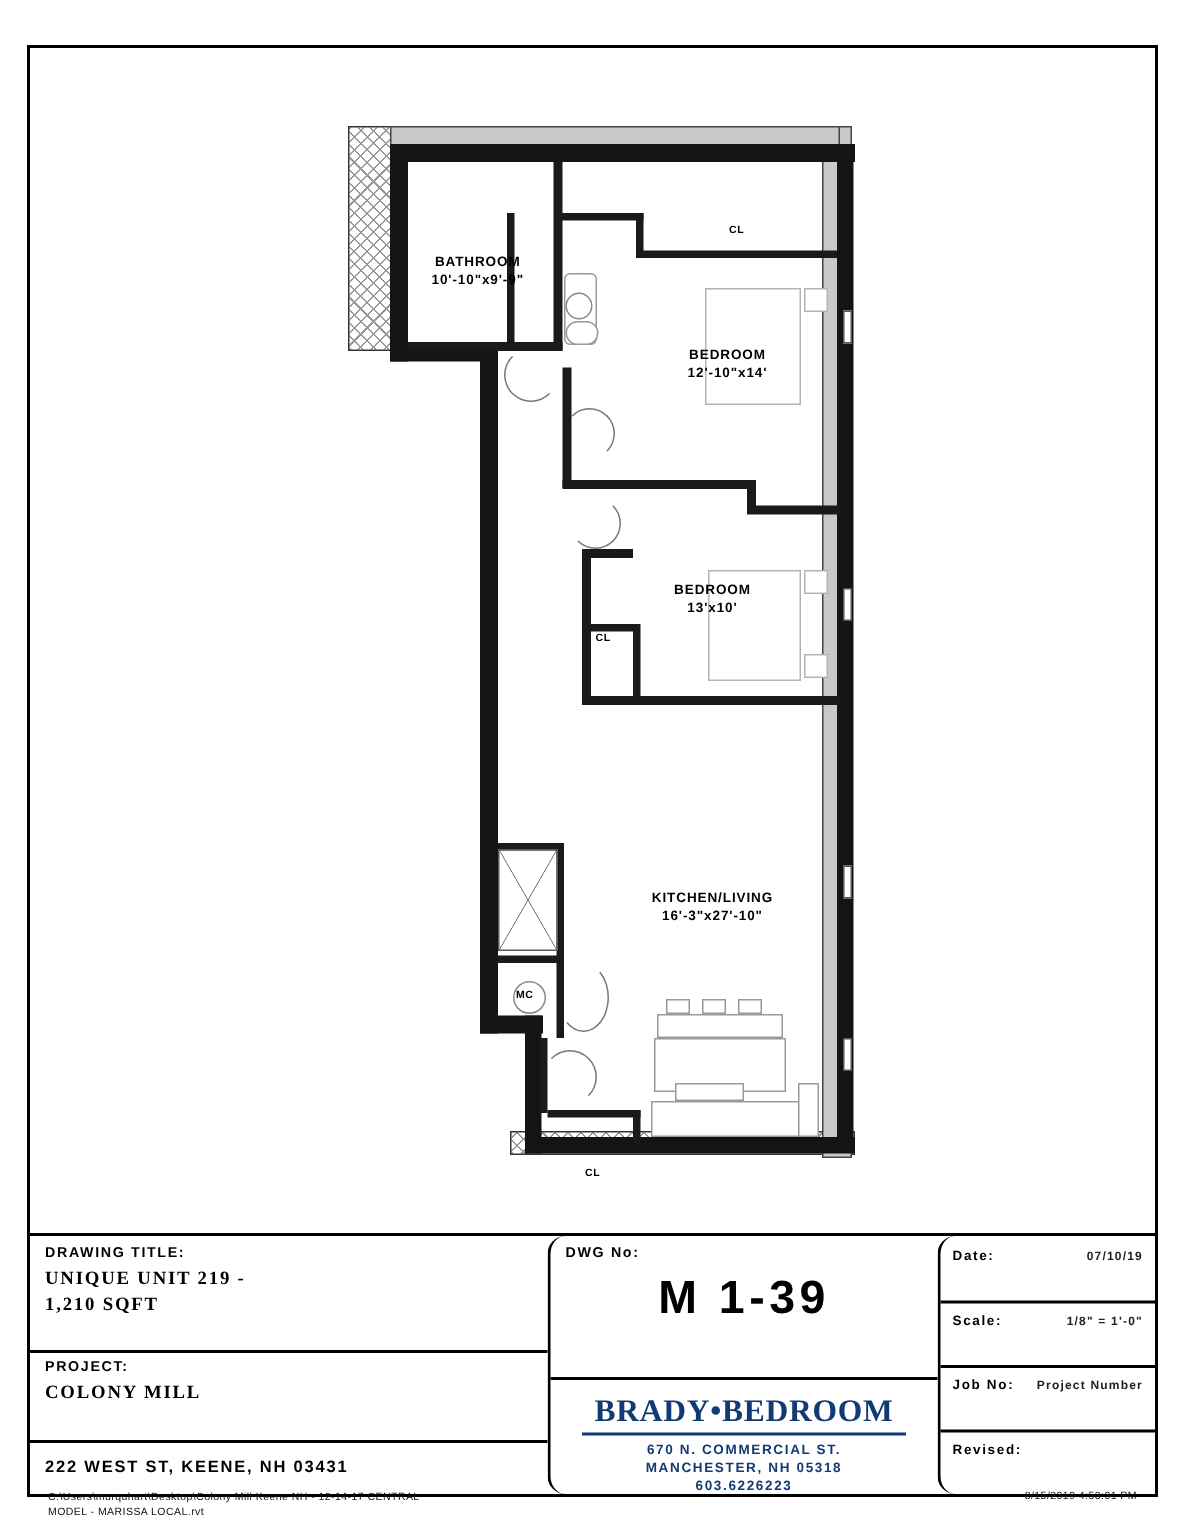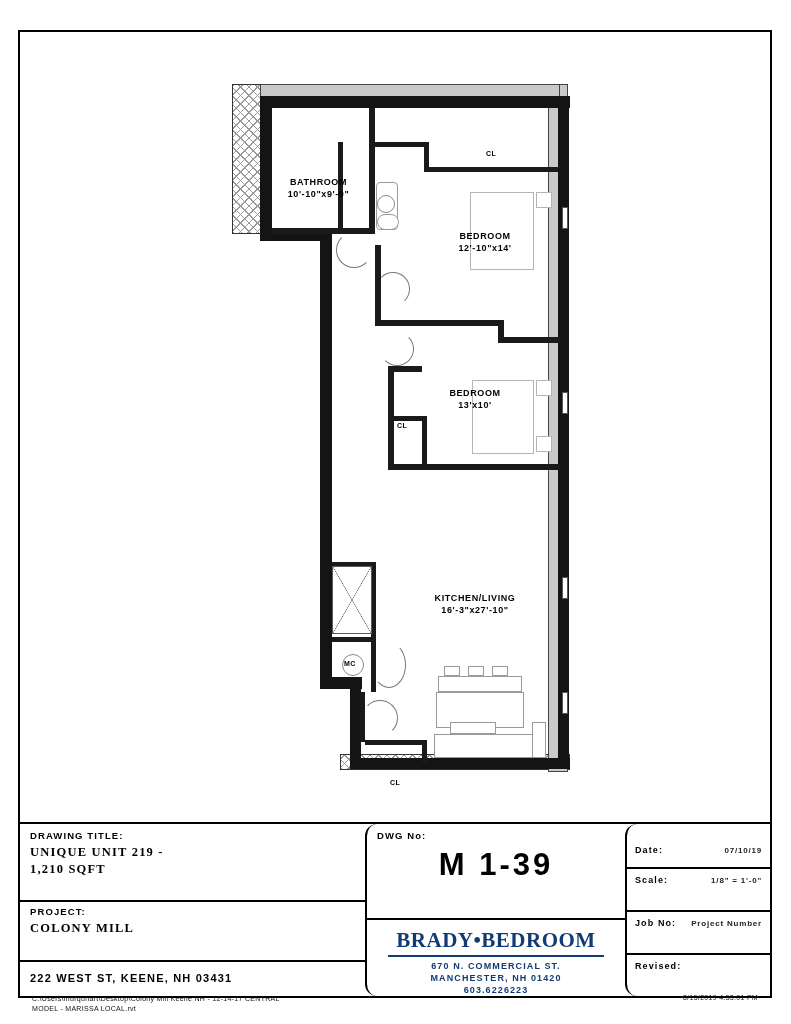--- a/index.html
+++ b/index.html
@@ -303,21 +303,21 @@
     <div class="circ" style="left:322px; top:622px; width:22px; height:22px;"></div>
     <div class="furn" style="left:418px; top:644px; width:84px; height:16px;"></div>
     <div class="furn" style="left:416px; top:660px; width:88px; height:36px;"></div>
     <div class="furn" style="left:424px; top:634px; width:16px; height:10px;"></div>
     <div class="furn" style="left:448px; top:634px; width:16px; height:10px;"></div>
     <div class="furn" style="left:472px; top:634px; width:16px; height:10px;"></div>
     <div class="furn" style="left:414px; top:702px; width:110px; height:24px;"></div>
     <div class="furn" style="left:430px; top:690px; width:46px; height:12px;"></div>
     <div class="furn" style="left:512px; top:690px; width:14px; height:36px;"></div>
 
-    <div class="room-label" style="left:246px; top:144px; width:105px;">
+    <div class="room-label" style="left:246px; top:136px; width:105px;">
       <span class="nm">BATHROOM</span>
       <span class="dm">10'-10"x9'-9"</span>
     </div>
     <div class="room-label" style="left:400px; top:198px; width:130px;">
       <span class="nm">BEDROOM</span>
       <span class="dm">12'-10"x14'</span>
     </div>
     <div class="room-label" style="left:390px; top:355px; width:130px;">
       <span class="nm">BEDROOM</span>
       <span class="dm">13'x10'</span>
@@ -358,27 +358,27 @@
       <div class="tb-cell" style="left:0; top:0; width:258px; height:94px;">
         <div id="dwg-no-label">DWG No:</div>
         <div id="dwg-no-value">M 1-39</div>
       </div>
       <div class="divh" style="top:94px;"></div>
 
       <div class="tb-cell" style="left:0; top:94px; width:258px; height:78px; padding-top:10px;">
         <div id="logo">BRADY•BEDROOM</div>
         <div id="logo-underline"></div>
         <div class="logo-addr">670 N. COMMERCIAL ST.</div>
-        <div class="logo-addr">MANCHESTER, NH 01420</div>
+        <div class="logo-addr">MANCHESTER, NH 05318</div>
         <div class="logo-addr">603.6226223</div>
       </div>
     </div>
 
     <div class="tb-col" id="tb-right">
-      <div class="rt-row" style="top:13px; height:34px;text-align:center;">
+      <div class="rt-row" style="top:0; height:34px;text-align:center;">
         <span class="rt-label">Date:</span>
         <span class="rt-value">07/10/19</span>
       </div>
       <div class="divh" style="top:43px;"></div>
 
       <div class="rt-row" style="top:43px; height:33px;">
         <span class="rt-label">Scale:</span>
         <span class="rt-value">1/8" = 1'-0"</span>
       </div>
       <div class="divh" style="top:86px;"></div>

